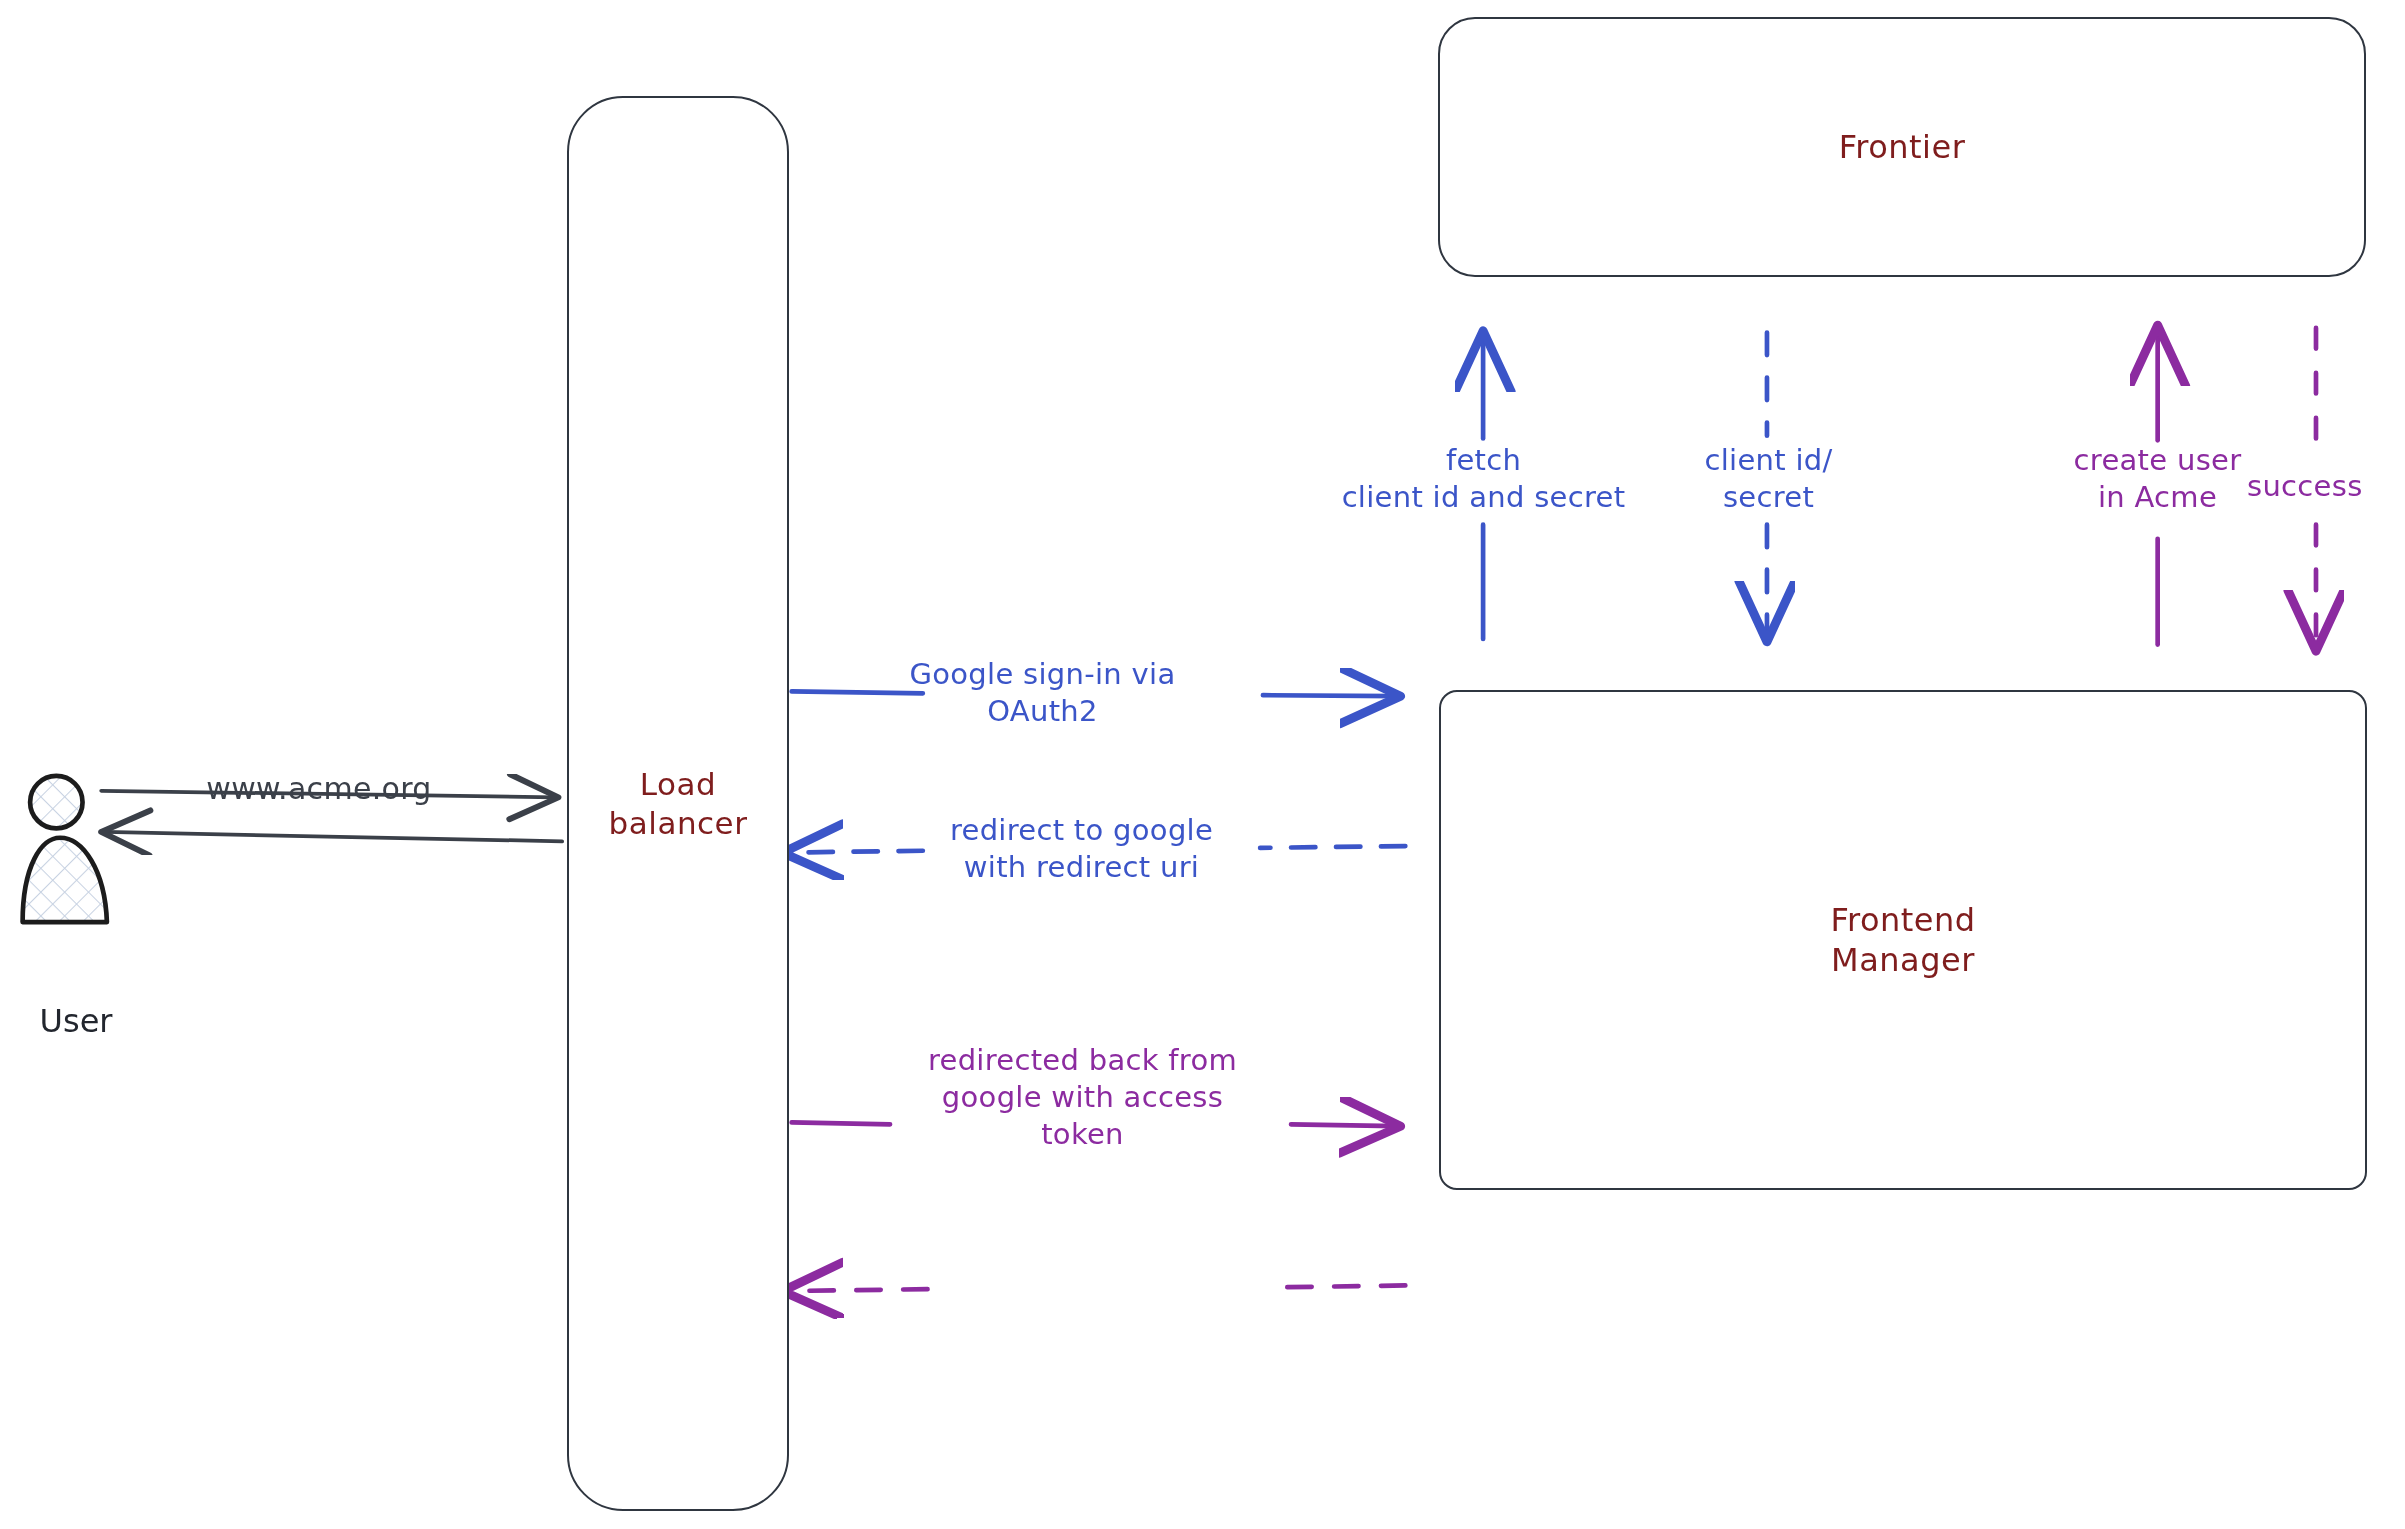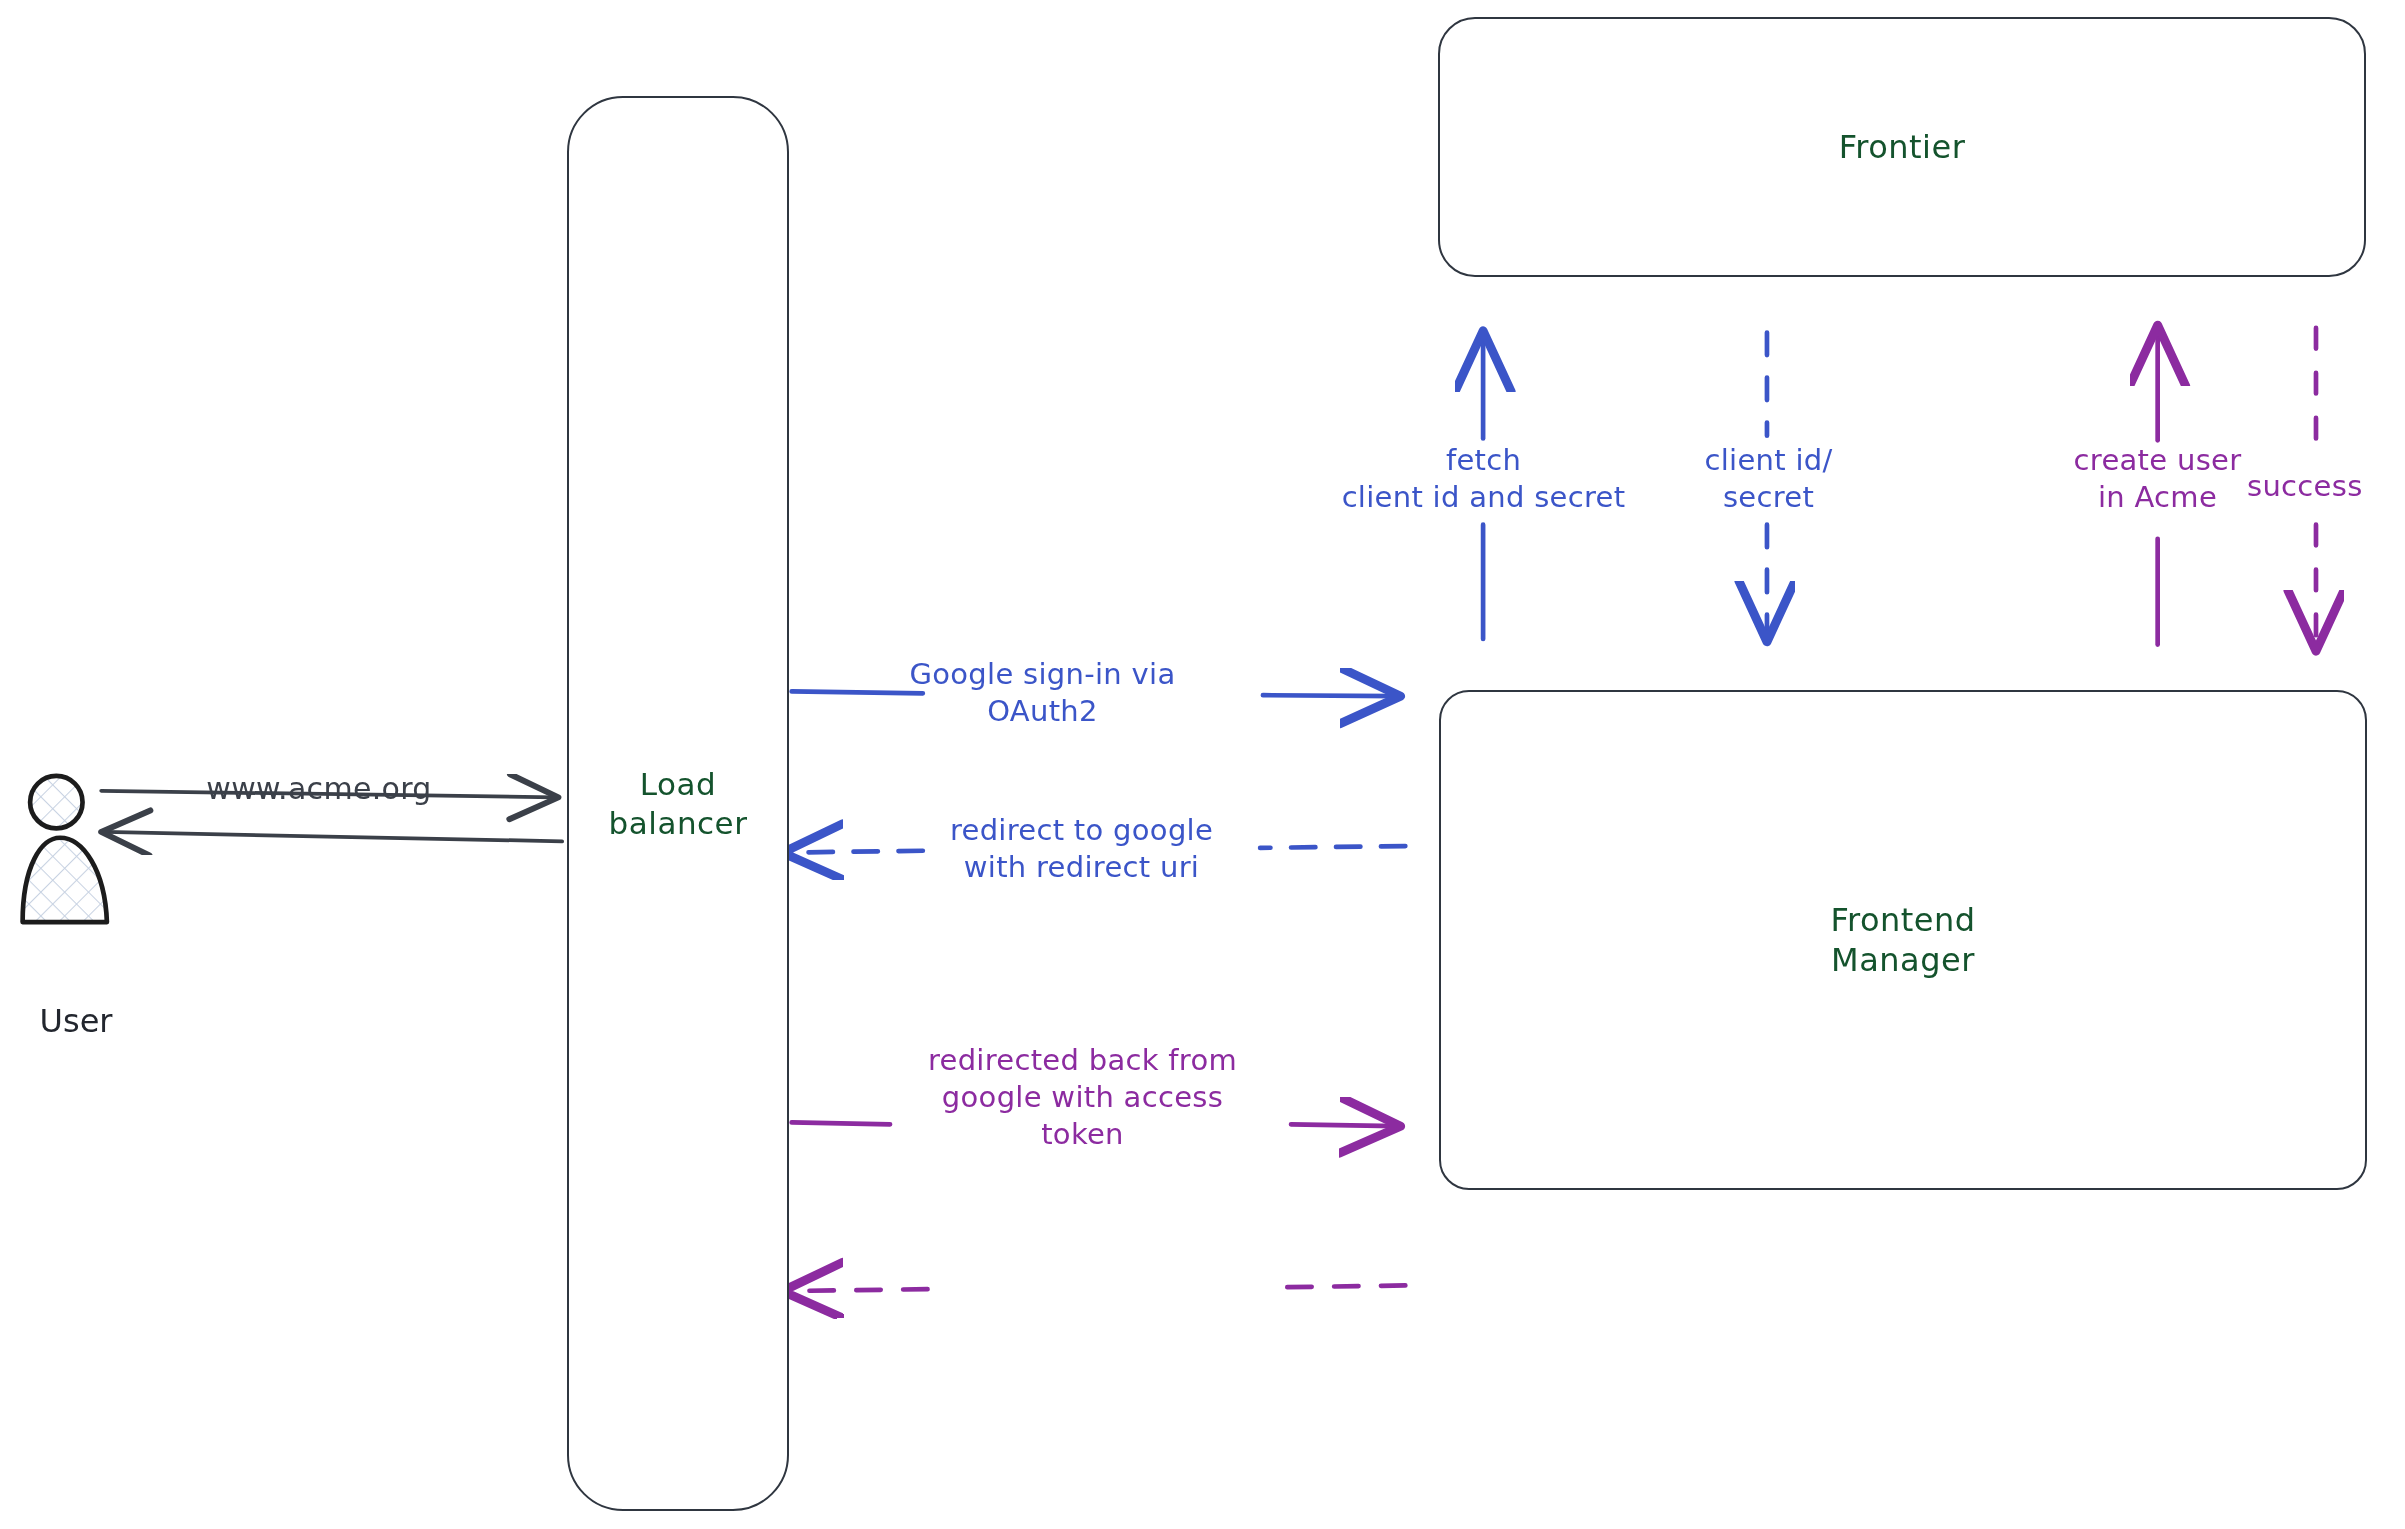--- a/index.html
+++ b/index.html
@@ -12,31 +12,31 @@
   }
   .node{
     position:absolute;
     box-sizing:border-box;
     border:2.8px solid #2f3640;
     background:#ffffff;
     display:flex;
     align-items:center;
     justify-content:center;
     text-align:center;
-    color:#14532d;
+    color:#7f1d1d;
   }
   .node .label{
     font-family:"DejaVu Sans", sans-serif;
     font-size:32px;
     line-height:1.25;
     letter-spacing:0.5px;
     white-space:pre-line;
   }
   #frontier{left:1438px;top:17px;width:928px;height:260px;border-radius:37px;}
-  #frontend-manager{left:1439px;top:690px;width:928px;height:500px;border-radius:30px;}
+  #frontend-manager{left:1439px;top:690px;width:928px;height:500px;border-radius:18px;}
   #load-balancer{left:567px;top:96px;width:222px;height:1415px;border-radius:56px;}
   #load-balancer .label{font-size:31px;}
 
   .actor{position:absolute;left:17px;top:772px;width:118px;height:169px;}
   .actor-caption{
     position:absolute;left:17px;top:1002px;width:118px;
     text-align:center;font-size:32px;color:#22262e;
     font-family:"DejaVu Sans", sans-serif;
   }
 

